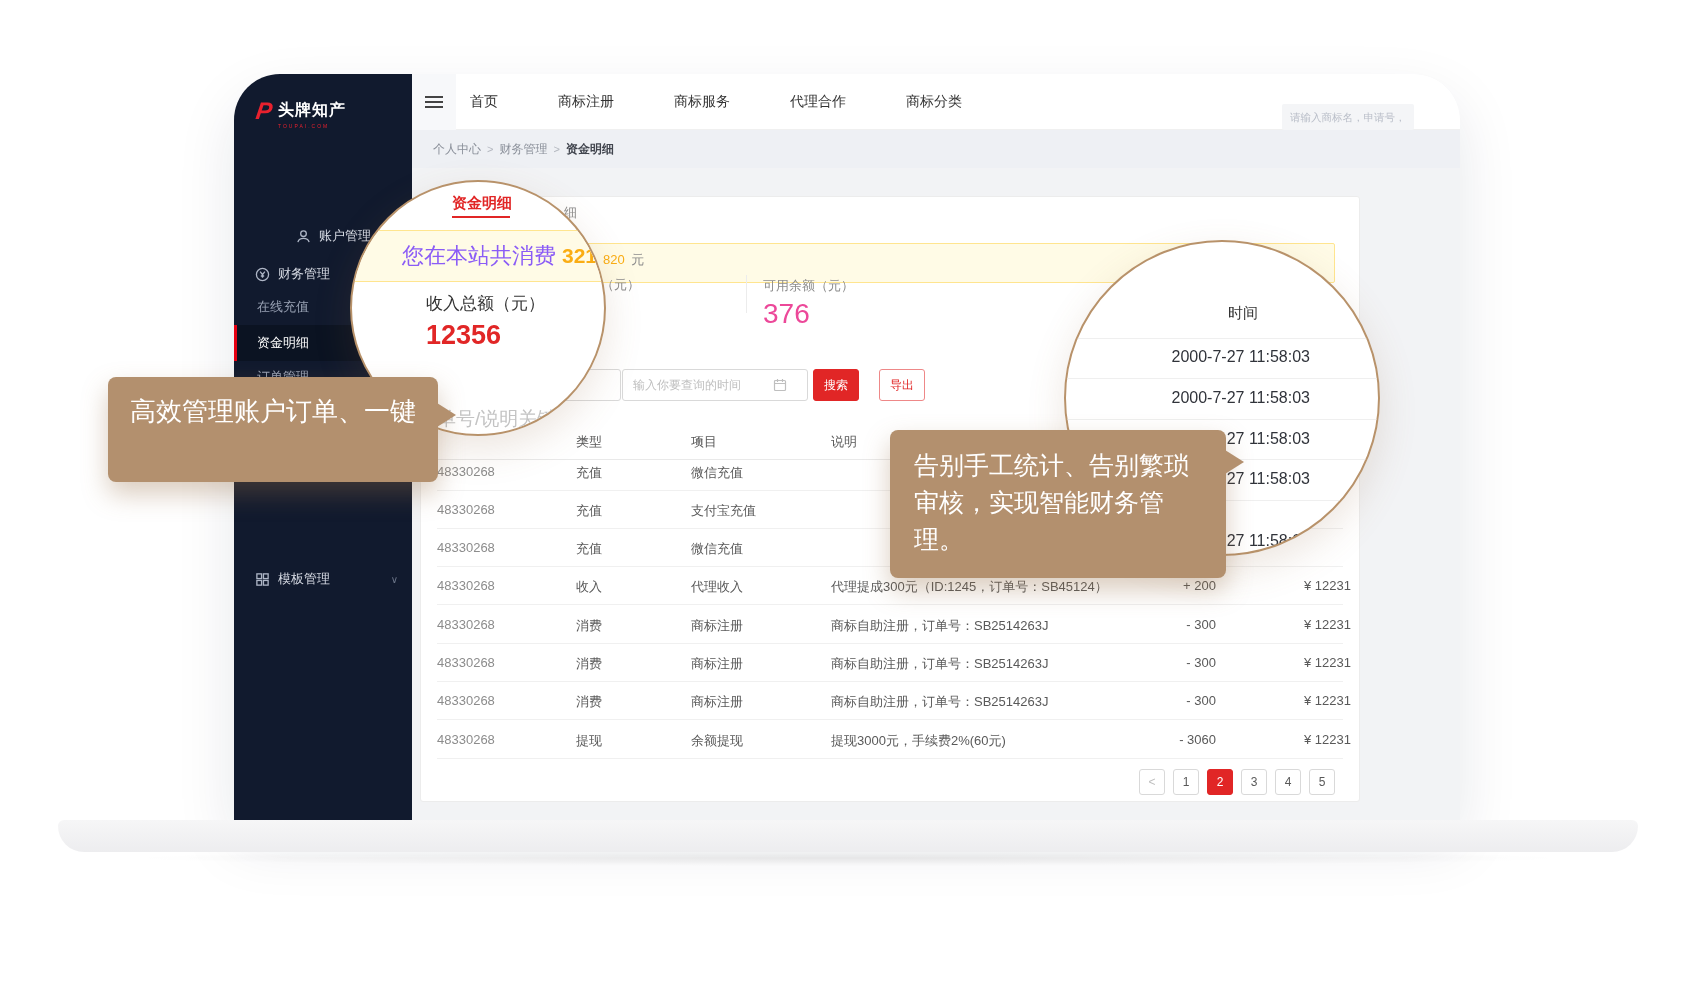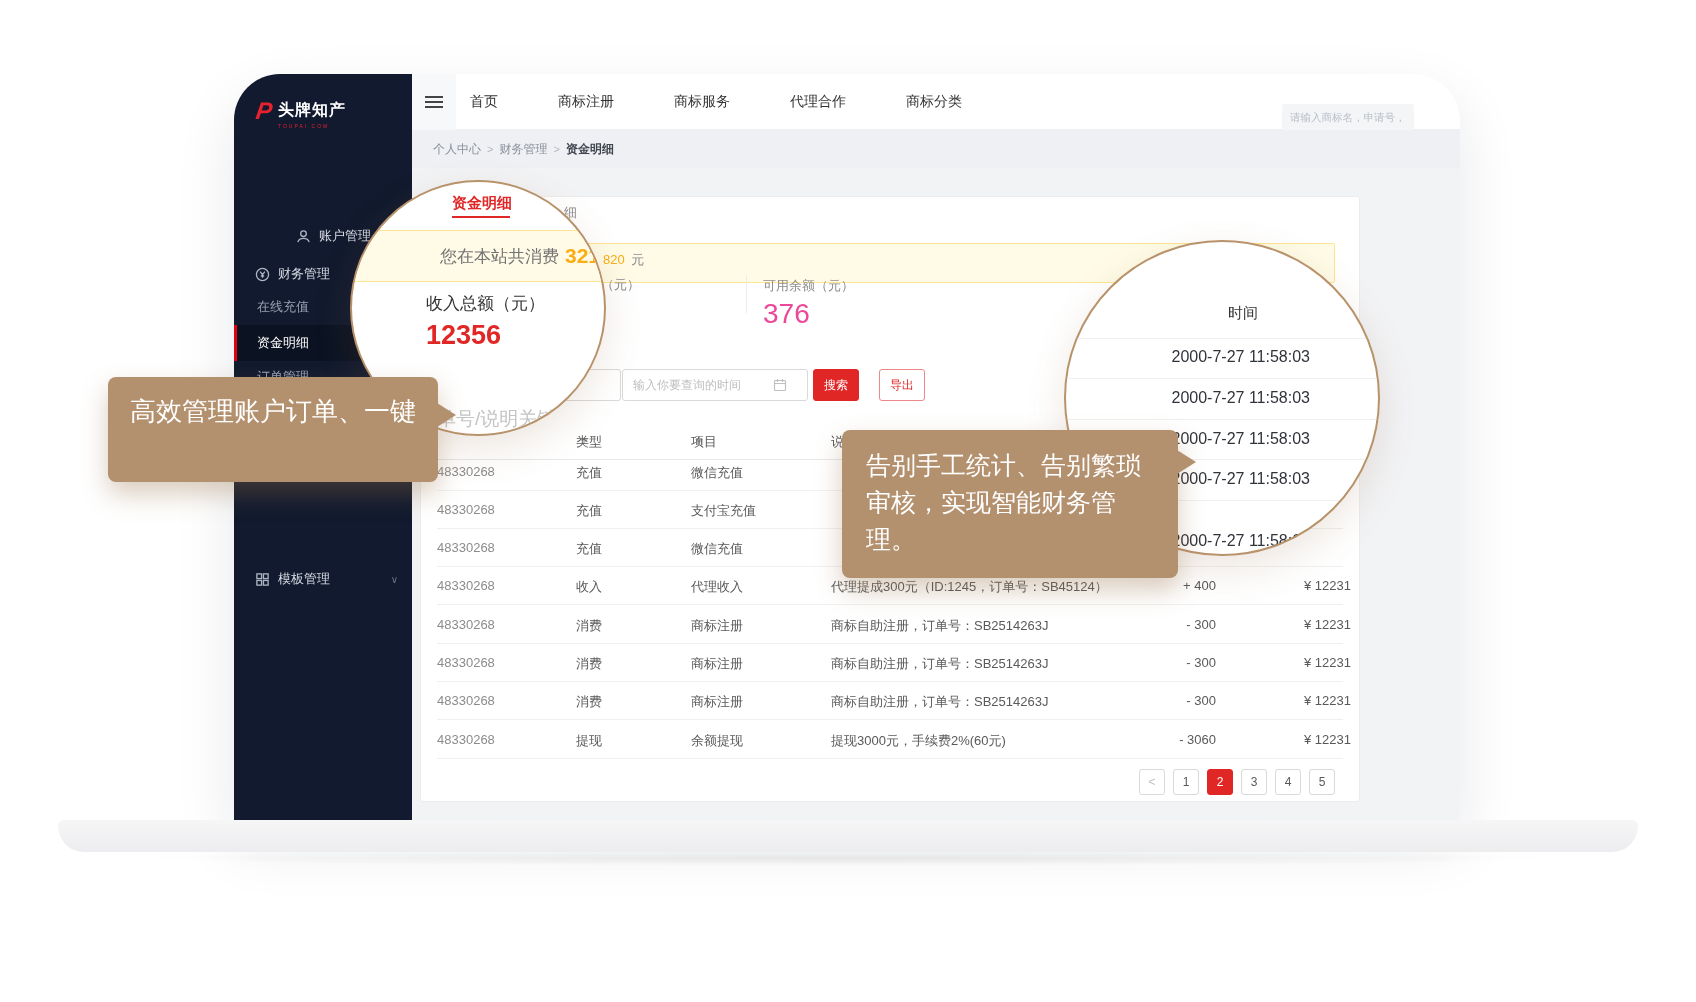--- a/index.html
+++ b/index.html
@@ -87,35 +87,35 @@
   
   .circle{position:absolute;border-radius:50%;border:2px solid #b8926a;overflow:hidden;z-index:5;
           background:radial-gradient(circle at 50% 42%,#ffffff 0%,#ffffff 72%,rgba(255,253,250,.93) 100%);
           box-shadow:0 14px 38px rgba(140,100,60,.16);}
   .circ-left{left:350px;top:180px;width:256px;height:256px;}
   .circ-right{left:1064px;top:240px;width:316px;height:316px;}
   .mtab{position:absolute;left:100px;top:12px;color:#e12626;font-weight:bold;font-size:15px;}
   .mtabline{position:absolute;left:100px;top:34px;width:58px;height:2px;background:#e12626;}
   .mbanner{position:absolute;left:0;right:0;top:48px;height:52px;background:#fffbe6;border-top:1px solid #ffe58f;border-bottom:1px solid #ffe58f;
            display:flex;align-items:center;}
-  .mbanner .t{margin-left:88px;font-size:17px;color:#737373;white-space:nowrap;}
+  .mbanner .t{margin-left:50px;font-size:22px;color:#8b5cf6;white-space:nowrap;}
   .mbanner .n{color:#faad14;font-size:21px;font-weight:bold;margin-left:6px;}
   .mstat-l{position:absolute;left:74px;top:110px;font-size:17px;color:#333;}
   .mstat-v{position:absolute;left:74px;top:138px;font-size:27px;font-weight:bold;color:#e12626;}
   .mkw{position:absolute;left:66px;top:224px;font-size:19px;color:#c3c3c3;white-space:nowrap;}
   .mtime-h{position:absolute;left:0;right:68px;top:62px;text-align:right;font-size:15px;color:#333;padding-right:52px;}
   .mtline{position:absolute;left:0;right:0;height:1px;background:#efefef;}
   .mtrow{position:absolute;left:0;right:68px;text-align:right;font-size:16px;color:#30333a;white-space:nowrap;}
 
   
   .callout{position:absolute;background:#b3906e;border-radius:8px;color:#fff;z-index:6;
            box-shadow:0 12px 26px rgba(150,110,70,.35);}
   .co-left{left:108px;top:377px;width:330px;height:105px;padding:15px 0 0 22px;font-size:26px;line-height:38px;}
   .co-left .arrow{position:absolute;left:329px;top:26px;width:0;height:0;border-top:12px solid transparent;border-bottom:12px solid transparent;border-left:19px solid #b3906e;}
-  .co-right{left:842px;top:430px;width:336px;height:148px;padding:17px 0 0 24px;font-size:25px;line-height:37px;}
+  .co-right{left:890px;top:430px;width:336px;height:148px;padding:17px 0 0 24px;font-size:25px;line-height:37px;}
   .co-right .arrow{position:absolute;left:335px;top:20px;width:0;height:0;border-top:12px solid transparent;border-bottom:12px solid transparent;border-left:19px solid #b3906e;}
   .co-line{white-space:nowrap;}
 </style>
 </head>
 <body>
 
 <div class="stage">
 
   <div class="laptop">
 
@@ -274,21 +274,21 @@
           <span class="c-amt"></span>
           <span class="c-bal"></span>
           <span class="c-time"></span>
           <i class="bline"></i>
       </div>
       <div class="trow" style="top:370px;">
         <span class="c-order">48330268</span>
           <span class="c-type">收入</span>
           <span class="c-proj">代理收入</span>
           <span class="c-desc">代理提成300元（ID:1245，订单号：SB45124）</span>
-          <span class="c-amt">+ 400</span>
+          <span class="c-amt">+ 200</span>
           <span class="c-bal">¥ 12231</span>
           <i class="bline"></i>
       </div>
       <div class="trow" style="top:409px;">
         <span class="c-order">48330268</span>
           <span class="c-type">消费</span>
           <span class="c-proj">商标注册</span>
           <span class="c-desc">商标自助注册，订单号：SB2514263J</span>
           <span class="c-amt">- 300</span>
           <span class="c-bal">¥ 12231</span>

